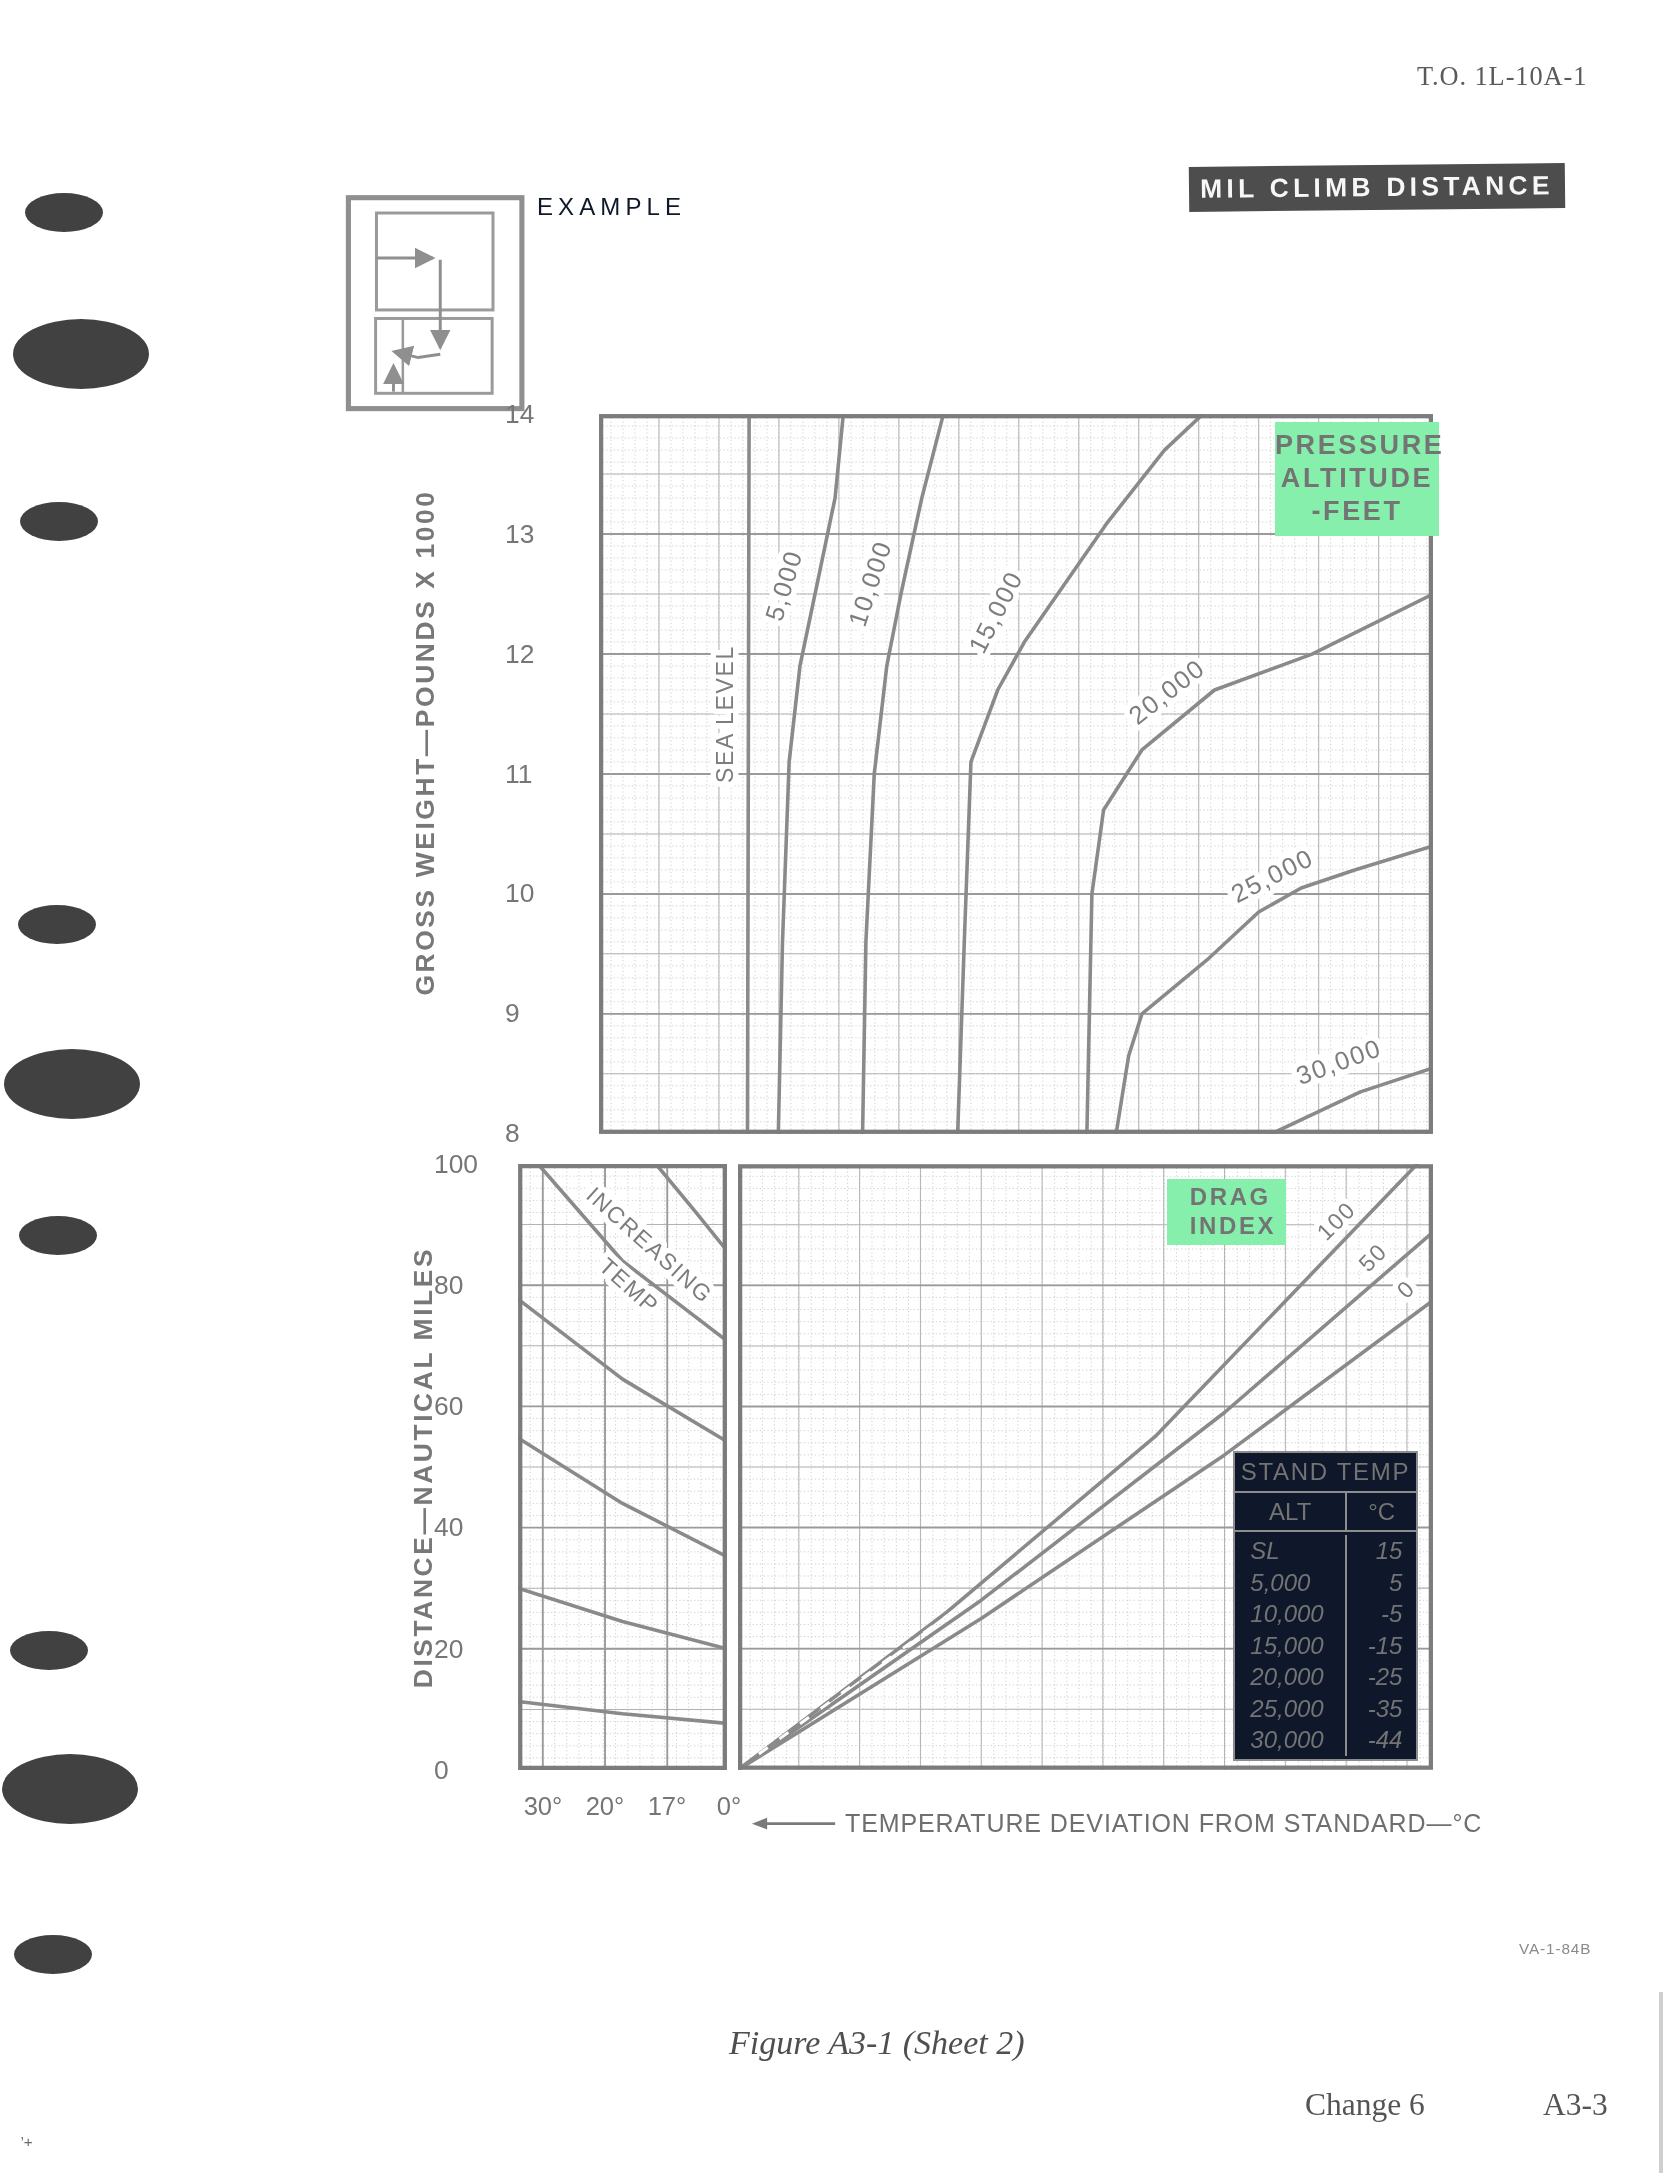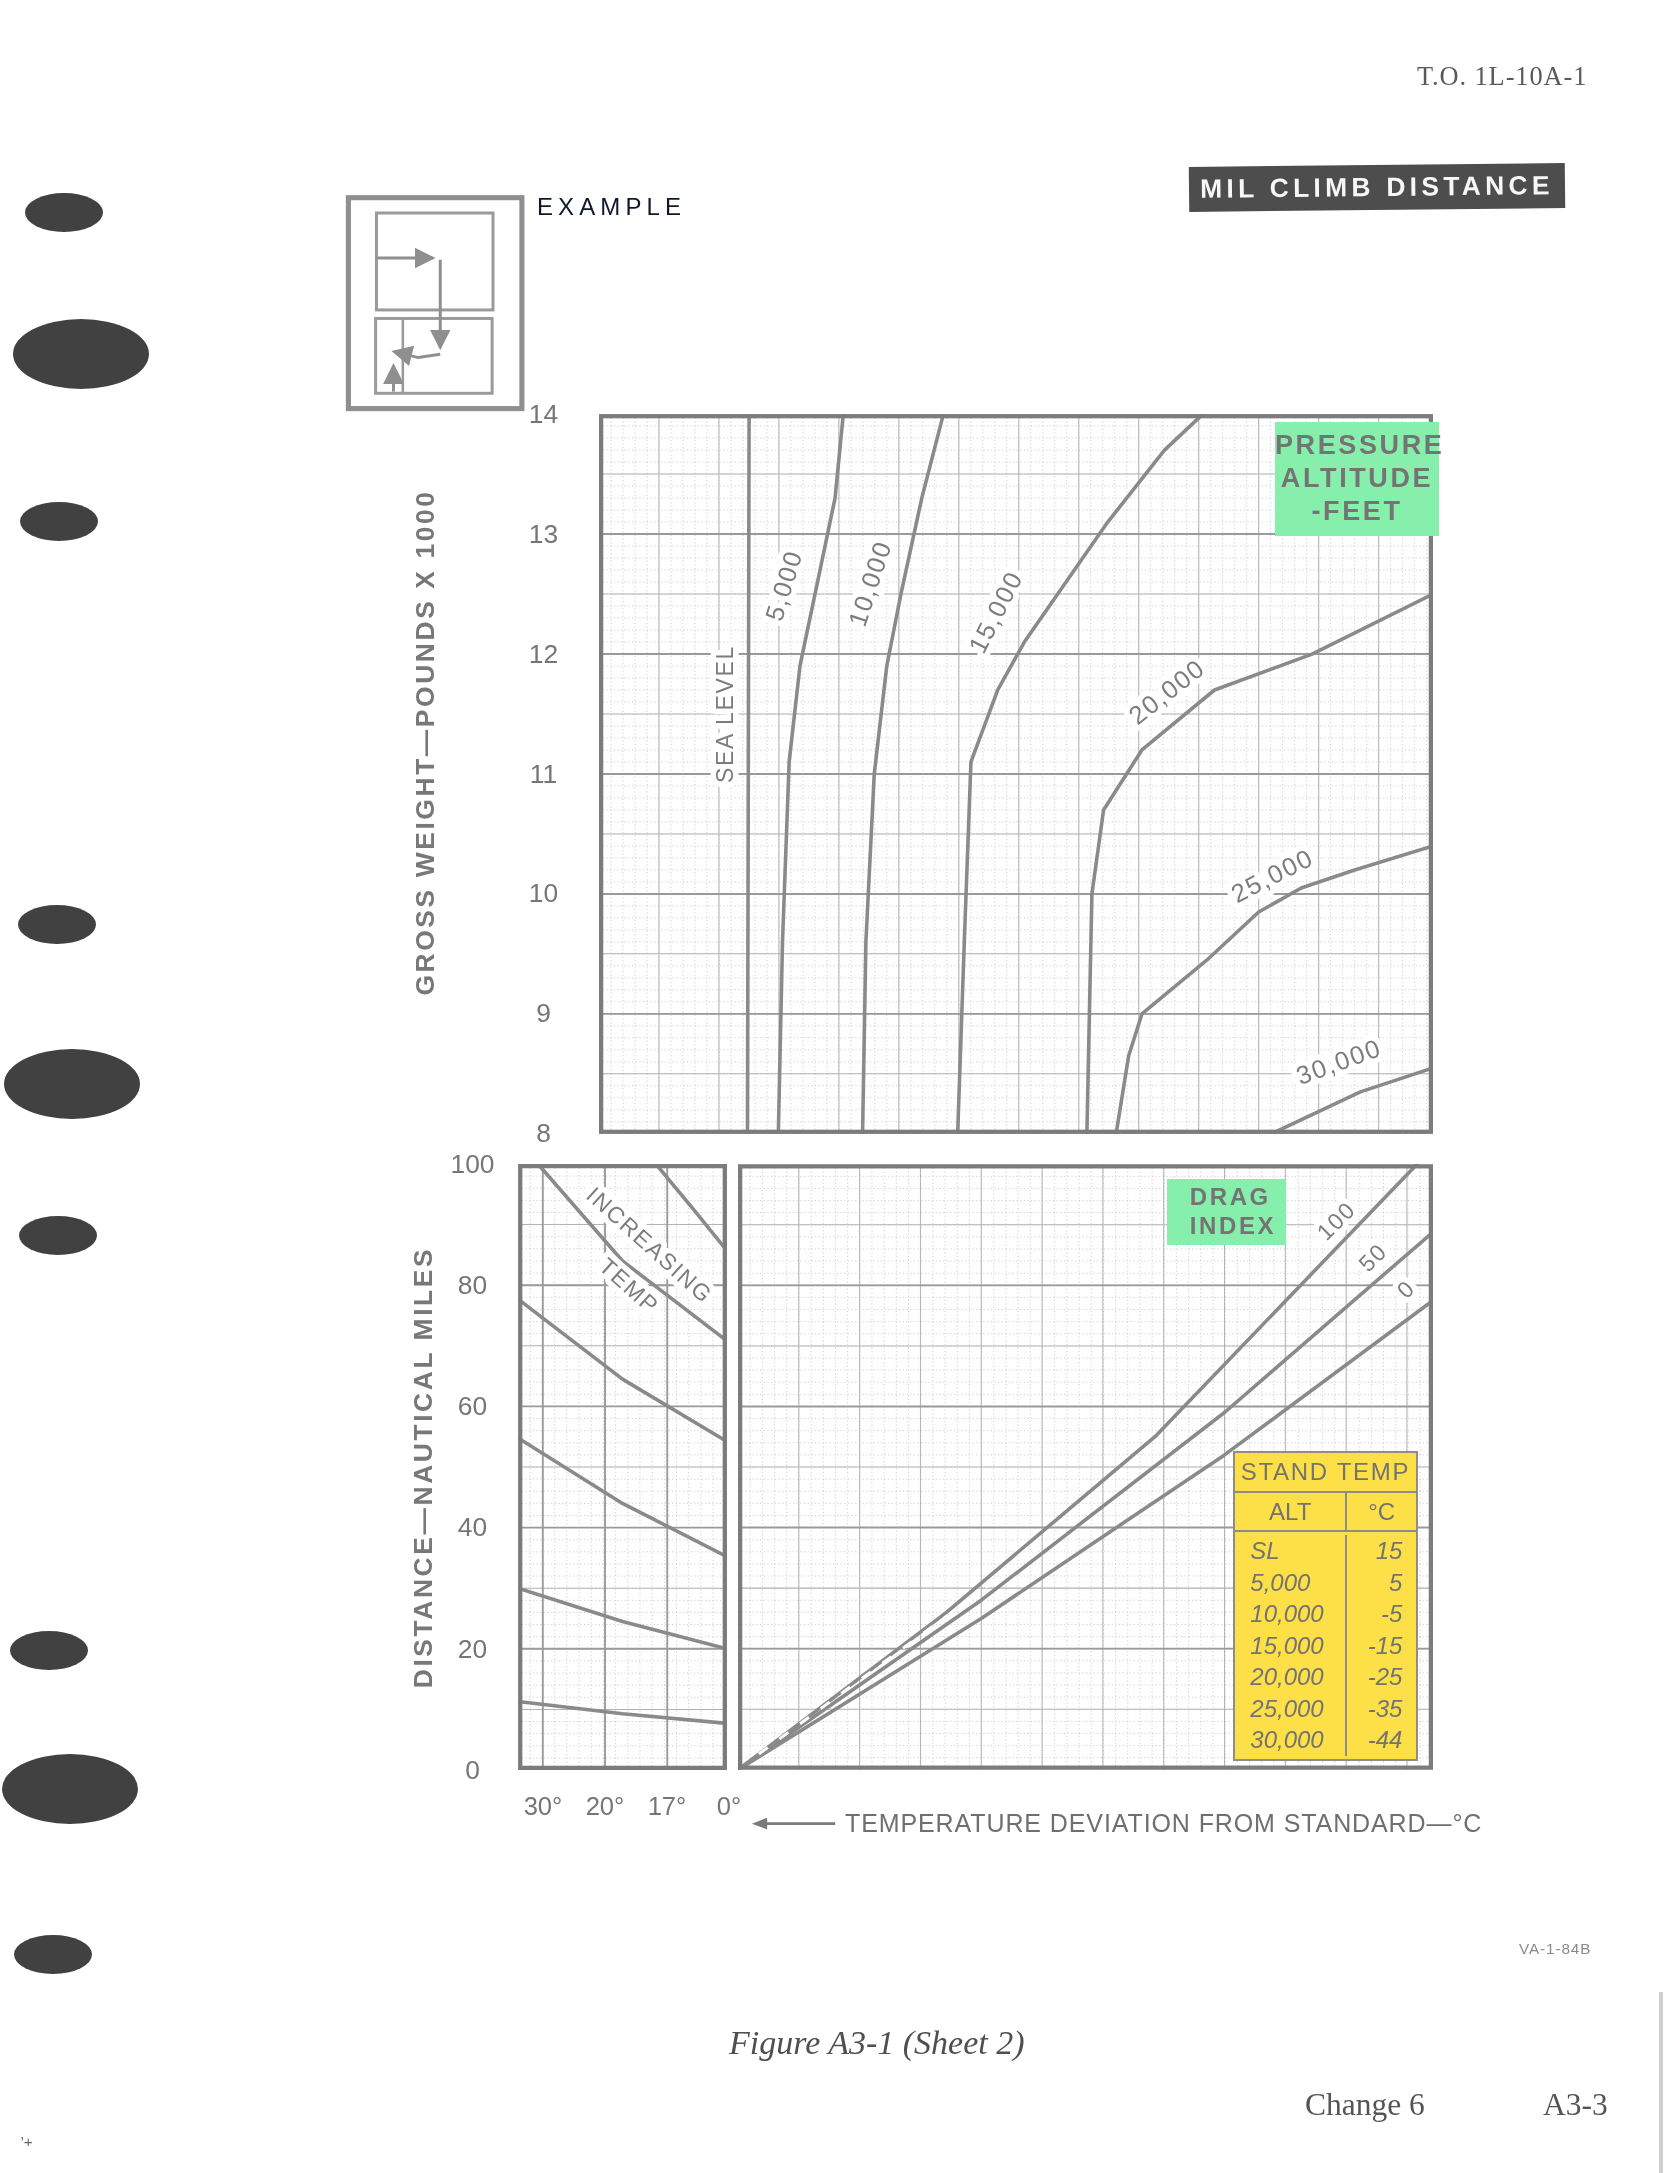--- a/index.html
+++ b/index.html
@@ -17,33 +17,33 @@
   .vanum{left:1519px;top:1940px;font-size:15.3px;color:#8a8a8a;letter-spacing:0.9px;}
   .footer-change{left:1305px;top:2087px;font-family:"Liberation Serif",serif;font-size:31.5px;color:#555;}
   .footer-page{left:1543px;top:2087px;font-family:"Liberation Serif",serif;font-size:31.5px;color:#555;}
 
   
   .vtitle{font-size:26.4px;font-weight:bold;letter-spacing:2.6px;color:#787878;text-align:center;white-space:nowrap;}
   #gw-title{left:153px;top:727px;width:545px;transform:rotate(-90deg);}
   #dist-title{left:176px;top:1452px;width:494px;transform:rotate(-90deg);}
 
   
-  .ytick{position:absolute;font-size:26.4px;color:#767676;text-align:center;width:77px;}
+  .ytick{position:absolute;font-size:26.4px;color:#767676;text-align:left;width:77px;}
   .xtick{position:absolute;font-size:25.6px;color:#767676;text-align:center;width:68px;}
   .xaxis-title{left:845px;top:1809px;font-size:25px;color:#6f6f6f;letter-spacing:0.9px;}
 
   
   .chip{background:#86efac;}
   .pressure-chip{left:1275px;top:422px;width:164px;text-align:center;padding:6.8px 0 8.5px 0;}
   .pressure-chip div{font-size:27px;font-weight:bold;letter-spacing:2.6px;color:#747474;line-height:33px;}
   .drag-chip{left:1167px;top:1179px;padding:3.4px 10.2px 5.1px 6.8px;}
   .drag-chip div{font-size:24px;font-weight:bold;letter-spacing:2.6px;color:#747474;line-height:29px;margin-left:16px;}
 
   
-  .stdtable{left:1233px;top:1451px;width:181px;background:#fde047;border:2.6px solid #8d8d8d;font-size:24px;color:#737373;}
+  .stdtable{left:1233px;top:1451px;width:181px;background:#0f172a;border:2.6px solid #8d8d8d;font-size:24px;color:#737373;}
   .stt-title{height:38px;line-height:38px;text-align:center;border-bottom:2.6px solid #8d8d8d;letter-spacing:1.7px;}
   .stt-row{display:flex;}
   .stt-head{border-bottom:2.6px solid #8d8d8d;height:37px;line-height:37px;}
   .stt-c1{width:61%;padding-left:15.3px;box-sizing:border-box;}
   .stt-c2{width:39%;text-align:right;padding-right:13.6px;box-sizing:border-box;border-left:2.6px solid #8d8d8d;}
   .stt-head .stt-c1{text-align:center;padding-left:0;}
   .stt-head .stt-c2{text-align:center;padding-right:0;}
   .stt-body .stt-row{height:31.5px;line-height:31.5px;font-style:italic;}
   .stt-body{padding-top:3.4px;padding-bottom:3.4px;}
   .stt-body .stt-c2{height:31.5px;}

